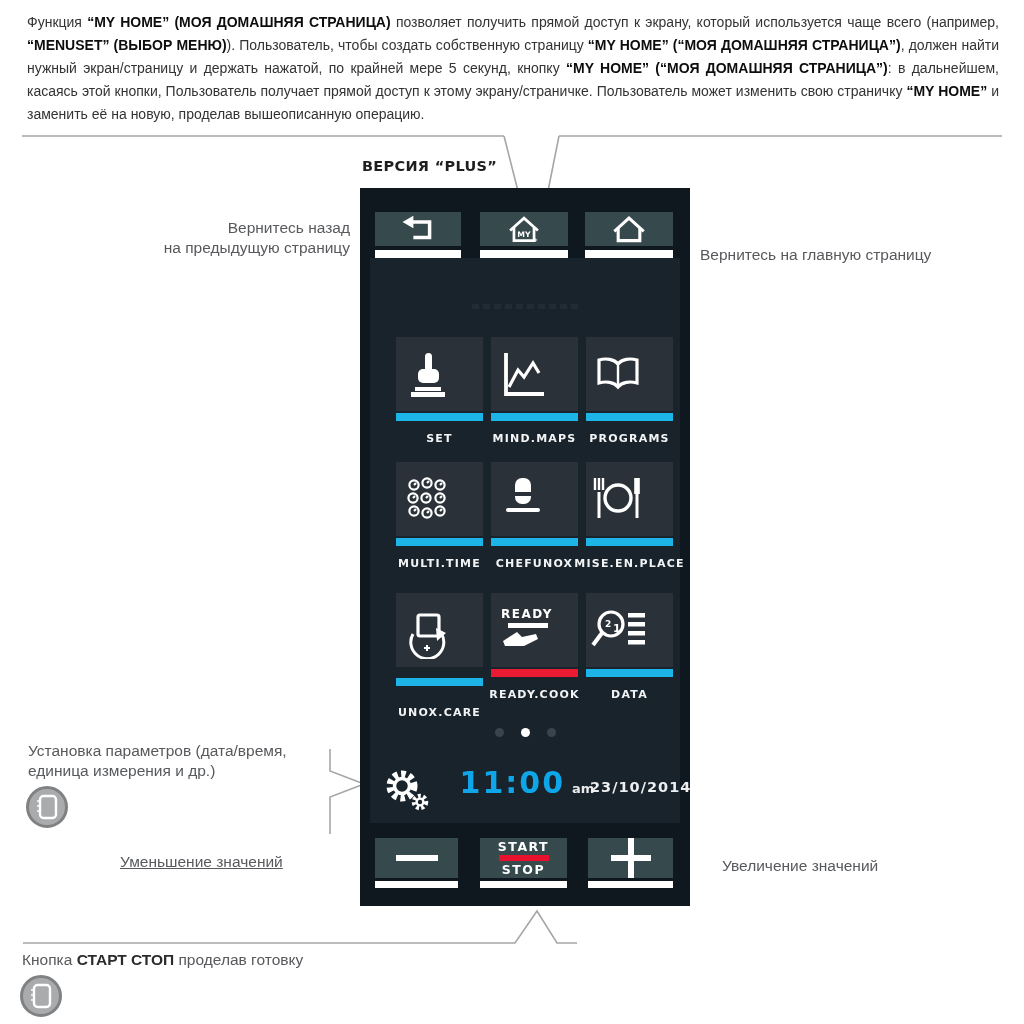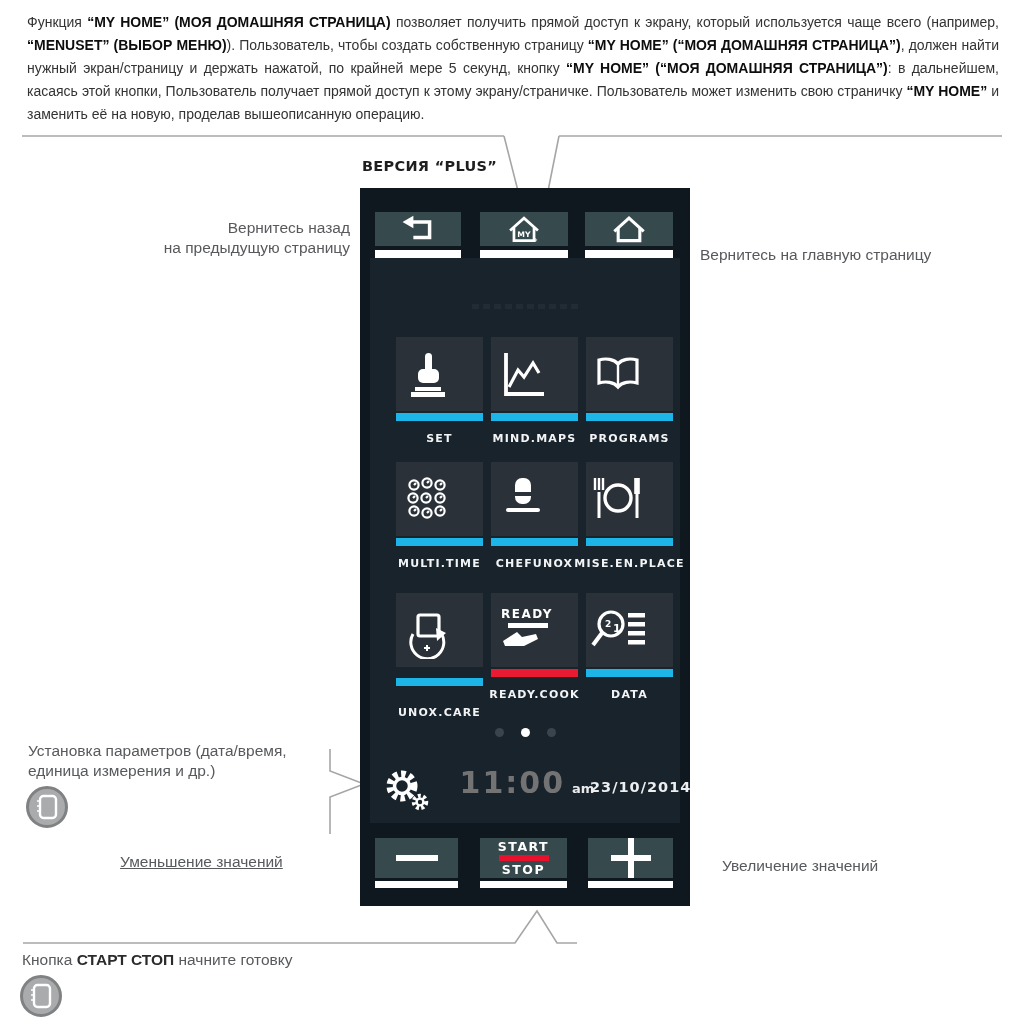--- a/index.html
+++ b/index.html
@@ -55,21 +55,21 @@
   .t3{left:25px;top:274px;} .t4{left:120px;top:274px;} .t5{left:215px;top:274px;}
   .t6{left:25px;top:405px;gap:9px;} .t7{left:120px;top:405px;} .t8{left:215px;top:405px;}
 
   .dots{position:absolute;left:0;right:0;top:540px;display:flex;justify-content:center;gap:17px;}
   .dot{width:9px;height:9px;border-radius:50%;background:#3a444d;cursor:pointer;}
   .dot.active{background:#ffffff;}
 
   .gear-wrap{position:absolute;left:23px;top:580px;cursor:pointer;}
   .time-wrap{position:absolute;left:92px;top:577px;width:150px;display:flex;
              justify-content:center;align-items:baseline;gap:7px;}
-  .time{font:bold 30px "DejaVu Sans",sans-serif;color:#737373;letter-spacing:2px;}
+  .time{font:bold 30px "DejaVu Sans",sans-serif;color:#0ea5e9;letter-spacing:2px;}
   .meridiem{font:bold 13px "DejaVu Sans",sans-serif;color:#e8eaeb;}
   .date{position:absolute;left:230px;top:591px;font:bold 14.5px "DejaVu Sans",sans-serif;
         color:#eceeef;letter-spacing:1px;}
 
   .minus-glyph{width:42px;height:6px;background:#fff;}
   .ss-label{font:bold 12.5px "DejaVu Sans",sans-serif;color:#fff;letter-spacing:1.5px;line-height:13px;}
   .ss-bar{width:50px;height:6px;background:#e8112d;margin:2px 0;}
 </style>
 </head>
 <body>
@@ -89,21 +89,21 @@
 
   <div class="version-label">ВЕРСИЯ “PLUS”</div>
 
   <div class="caption cap-back">Вернитесь назад
 на предыдущую страницу</div>
   <div class="caption cap-home">Вернитесь на главную страницу</div>
   <div class="caption cap-settings">Установка параметров (дата/время,
 единица измерения и др.)</div>
   <div class="caption cap-decrease">Уменьшение значений</div>
   <div class="caption cap-increase">Увеличение значений</div>
-  <div class="caption cap-startstop"><span>Кнопка </span><b>СТАРТ СТОП</b><span> начните готовку</span></div>
+  <div class="caption cap-startstop"><span>Кнопка </span><b>СТАРТ СТОП</b><span> проделав готовку</span></div>
 
   <svg class="booklet bk1" width="46" height="46">
     <circle cx="23" cy="23" r="19.5" fill="#a9abad" stroke="#7f8183" stroke-width="3"></circle>
     <rect x="16" y="12" width="16" height="22" rx="3.5" fill="none" stroke="#ffffff" stroke-width="2.4"></rect>
     <path d="M16,17 h-3 M16,22 h-3 M16,27 h-3" stroke="#ffffff" stroke-width="1.6"></path>
   </svg>
   <svg class="booklet bk2" width="46" height="46">
     <circle cx="23" cy="23" r="19.5" fill="#a9abad" stroke="#7f8183" stroke-width="3"></circle>
     <rect x="16" y="12" width="16" height="22" rx="3.5" fill="none" stroke="#ffffff" stroke-width="2.4"></rect>
     <path d="M16,17 h-3 M16,22 h-3 M16,27 h-3" stroke="#ffffff" stroke-width="1.6"></path>

